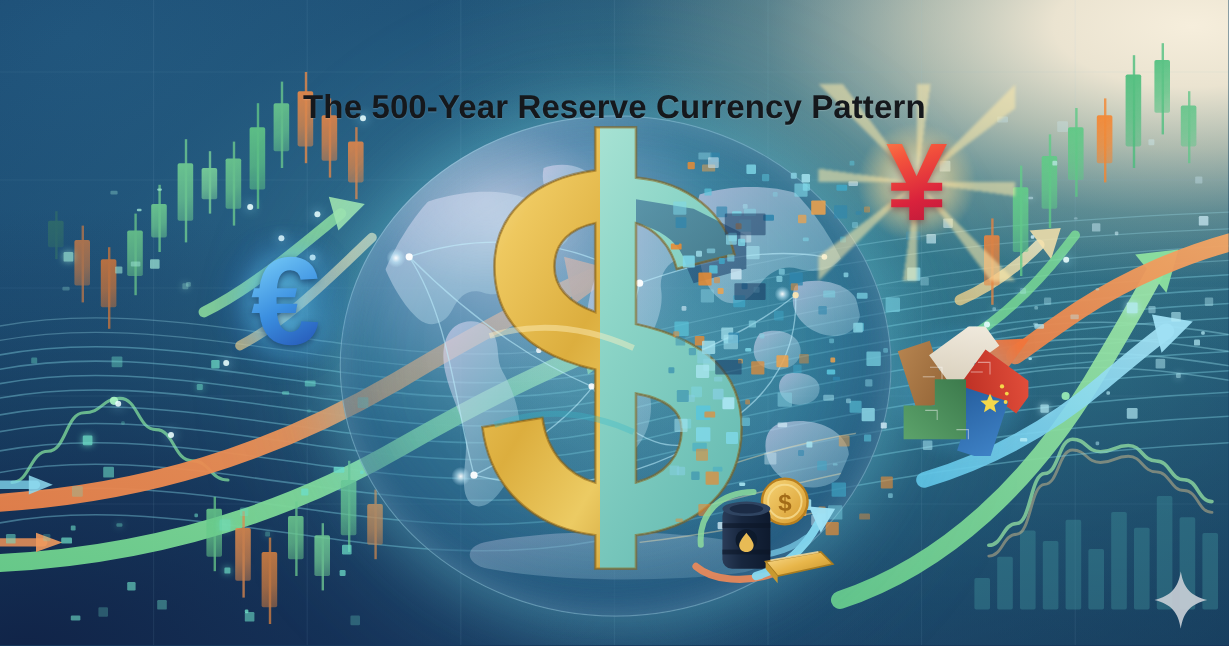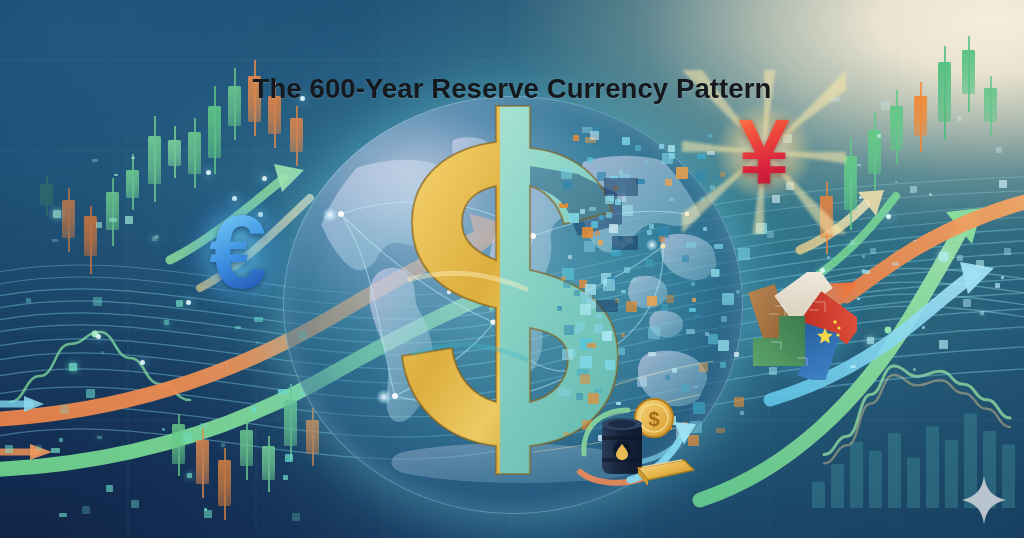--- a/index.html
+++ b/index.html
@@ -937,15 +937,15 @@
       </g>
     </svg>
   </div>
 
   <div class="abs" id="sparkle">
     <svg viewBox="0 0 44 48" style="width:100%;height:100%">
       <path d="M22,0 C24.2,14 30,20.4 44,24 C30,27.6 24.2,34 22,48 C19.8,34 14,27.6 0,24 C14,20.4 19.8,14 22,0 Z" fill="#c5cdd5" opacity=".92"></path>
     </svg>
   </div>
 
-  <div class="abs" id="title">The 600-Year Reserve Currency Pattern</div>
+  <div class="abs" id="title">The 500-Year Reserve Currency Pattern</div>
 
 </div>
 
 </body></html>

